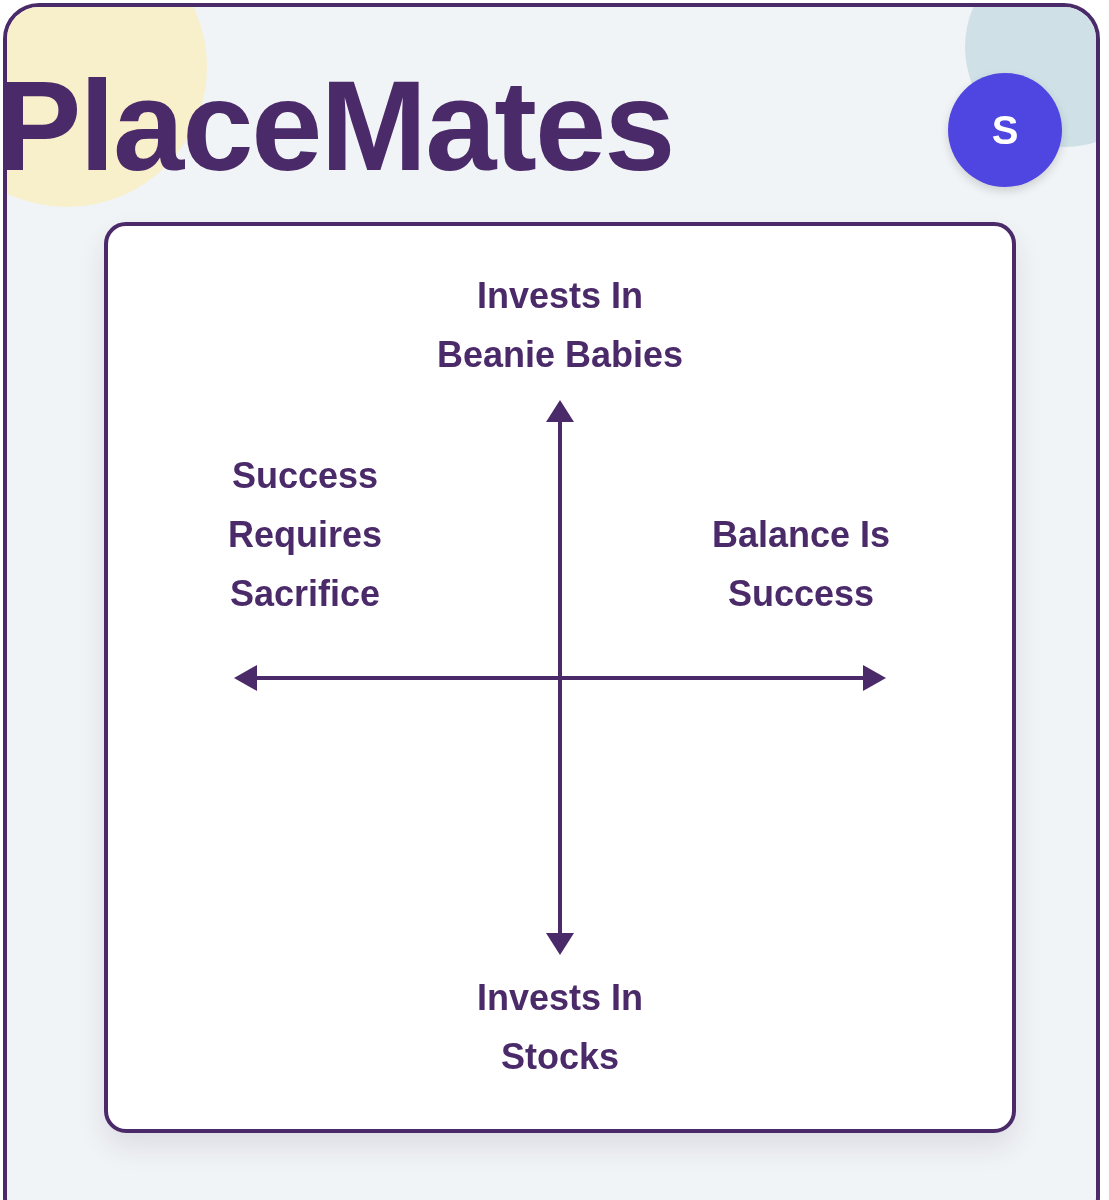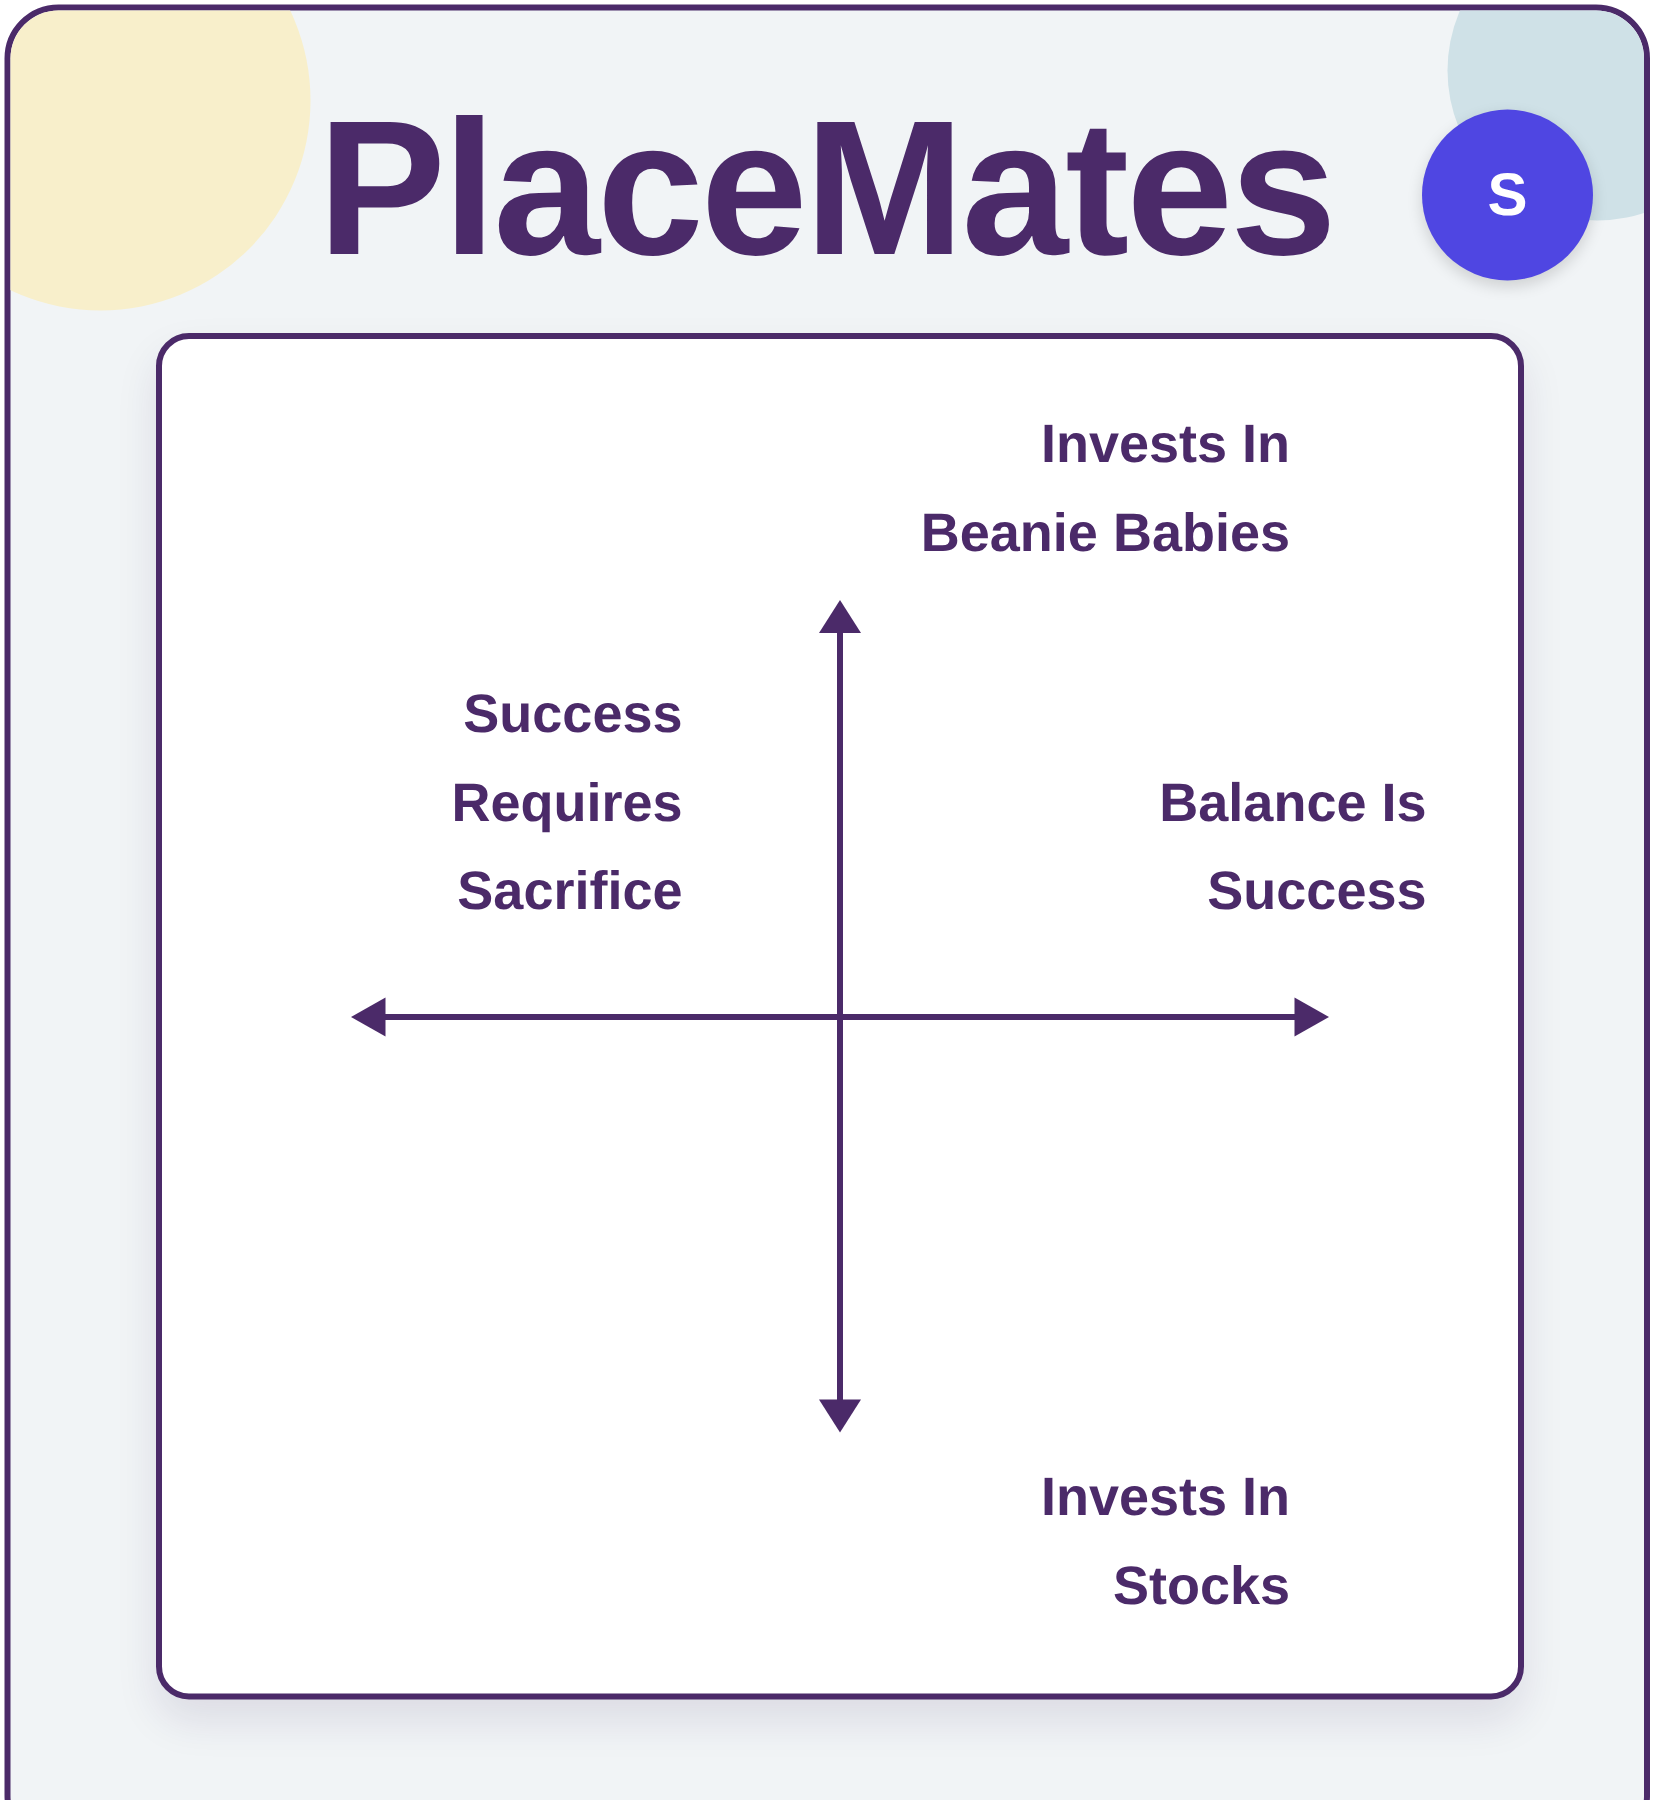--- a/index.html
+++ b/index.html
@@ -23,21 +23,20 @@
       width: 280px; height: 280px; border-radius: 50%;
       background: #f8efcb;
     }
     .blob-blue {
       position: absolute; left: 958px; top: -60px;
       width: 200px; height: 200px; border-radius: 50%;
       background: #cfe1e7;
     }
     .title {
       position: absolute; left: 0; top: 56px; width: 1109px;
-      text-align: center;
       font-family: "Liberation Sans", sans-serif;
       font-weight: 700;
       font-size: 128px; line-height: 140px;
       color: #4b2a69;
       letter-spacing: -2px;
     }
     .title span { position: relative; left: -4px; }
     .avatar {
       position: absolute; left: 948px; top: 73px;
       width: 114px; height: 114px; border-radius: 50%;
@@ -53,21 +52,21 @@
       position: absolute; left: 104px; top: 222px;
       width: 912px; height: 911px;
       box-sizing: border-box;
       background: #ffffff;
       border: 4px solid #4b2a69;
       border-radius: 22px;
       box-shadow: 0 14px 28px rgba(40,20,80,0.10);
     }
     .label {
       position: absolute;
-      text-align: right;
+      text-align: center;
       font-family: "Liberation Sans", sans-serif;
       font-weight: 700;
       font-size: 36px; line-height: 59px;
       color: #4b2a69;
       white-space: pre-line;
     }
     .lbl-top { left: 260px; top: 266px; width: 600px; }
     .lbl-bottom { left: 260px; top: 968px; width: 600px; }
     .lbl-left { left: 155px; top: 446px; width: 300px; }
     .lbl-right { left: 651px; top: 505px; width: 300px; }

